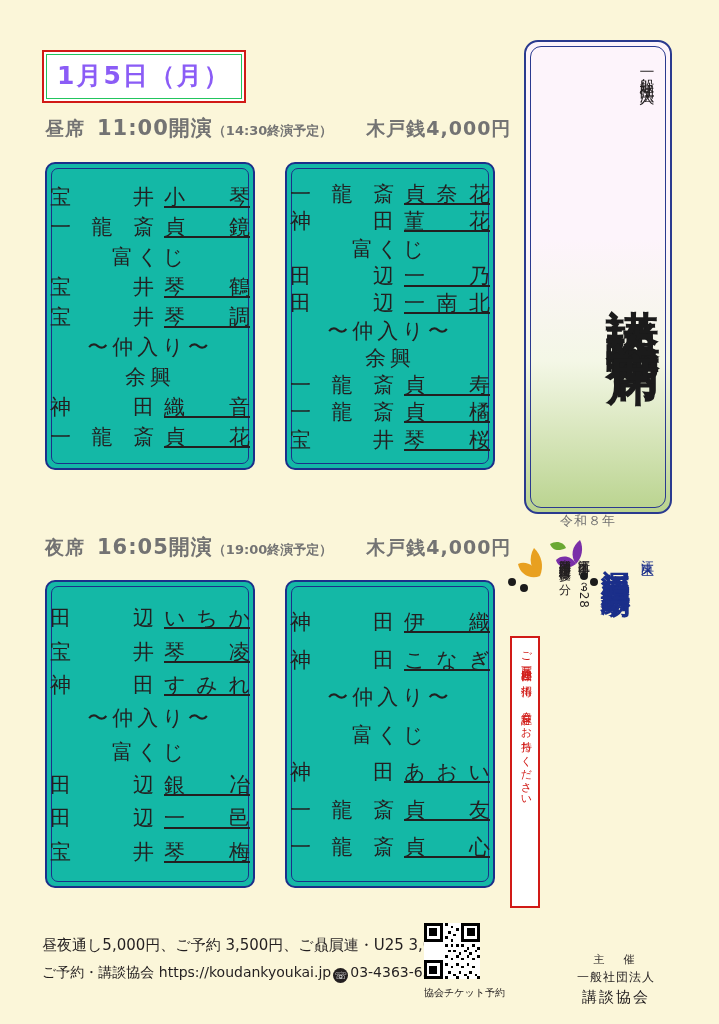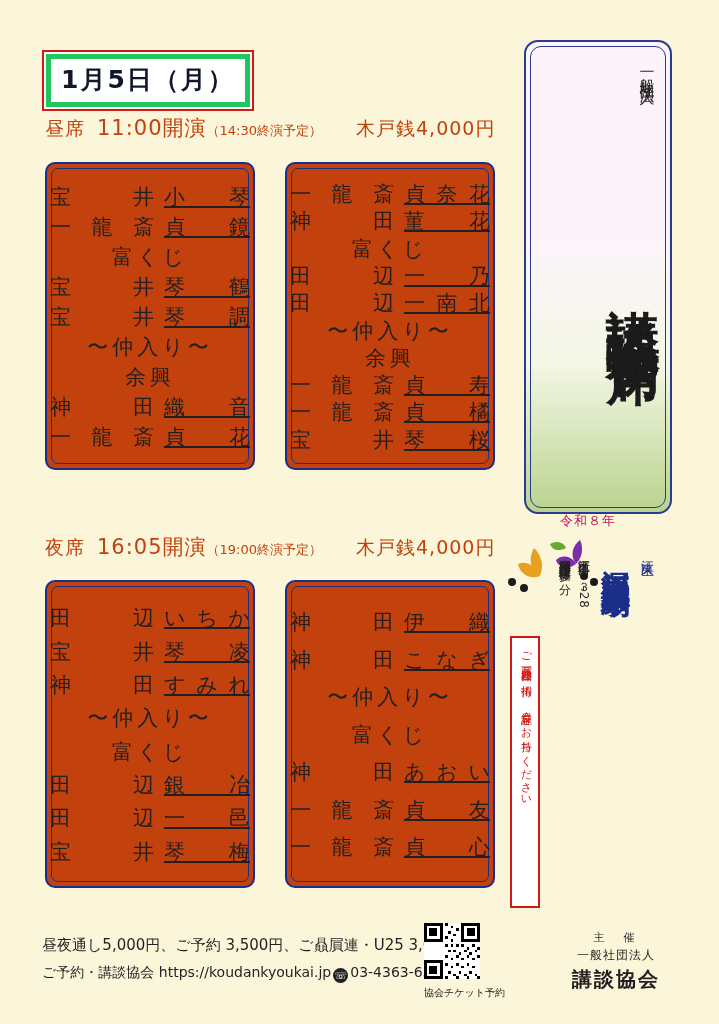--- a/index.html
+++ b/index.html
@@ -14,53 +14,54 @@
   .page{position:relative;width:719px;height:1024px;}
 
   
   .date-head{
     position:absolute;
     border:2px solid #d11a16;
     background:#fff;
     padding:2px;
   }
   .date-head .inner{
-    border:5px solid #22c55e;
+    border:1px solid #22c55e;
     padding:4px 10px 6px 10px;
     font-size:25px;
     font-weight:bold;
     letter-spacing:2px;
-    color:#0f172a;
+    color:#8b5cf6;
     white-space:nowrap;
     text-align:center;
     font-family:"DejaVu Sans","Liberation Sans",sans-serif;
   }
   #date-head-1{left:42px;top:50px;}
   #date-head-2{left:282px;top:50px;}
 
   
   .session-line{
     position:absolute;
     font-size:19px;
-    color:#c2410c;
+    color:#737373;
     white-space:nowrap;
+    font-weight:bold;
   }
   .session-line .label{font-size:19px;letter-spacing:1px;}
   .session-line .time{font-size:21px;letter-spacing:1px;margin-left:12px;}
   .session-line .small{font-size:13px;}
   .session-line .price{margin-left:34px;font-size:19px;letter-spacing:1px;}
   #session-day{left:45px;top:114px;}
   #session-night{left:45px;top:533px;}
 
   
   .program-box{
     position:absolute;
     border:2px solid #1b2f8a;
     border-radius:10px;
-    background:#c2410c;
+    background:#14b8a6;
     box-sizing:border-box;
   }
   .program-box .inner-border{
     position:absolute;
     left:4px;right:4px;top:4px;bottom:4px;
     border:1px solid #1b2f8a;
     border-radius:7px;
     pointer-events:none;
   }
   .program-list{
@@ -137,21 +138,21 @@
     font-size:54px;
     font-weight:bold;
     letter-spacing:8px;
     color:#1b1b1b;
     font-family:"DejaVu Serif","Liberation Serif",serif;
   }
 
   
   #era-year{
     position:absolute;left:560px;top:512px;
-    font-size:13px;letter-spacing:1px;color:#be185d;text-align:right;
+    font-size:13px;letter-spacing:1px;color:#737373;text-align:right;
   }
 
   
   .venue-wrap{
     position:absolute;left:556px;top:548px;height:360px;
     display:flex;flex-direction:row-reverse;align-items:flex-start;
   }
   .venue-ward{
     writing-mode:vertical-rl;
     font-size:13px;letter-spacing:2px;
@@ -202,25 +203,25 @@
   .footer-line{
     position:absolute;
     font-size:15px;color:#231f20;white-space:nowrap;
   }
   #footer-price{left:42px;top:936px;}
   #footer-contact{left:42px;top:964px;font-size:14px;}
   .qr-wrap{position:absolute;left:424px;top:923px;}
   .qr-img{width:56px;height:56px;background:#fff;}
   .qr-caption{font-size:10px;margin-top:3px;color:#231f20;}
   .host{
-    position:absolute;left:546px;top:930px;text-align:center;width:140px;
+    position:absolute;left:546px;top:952px;text-align:center;width:140px;
   }
   .host .h1{font-size:11px;letter-spacing:4px;}
   .host .h2{font-size:12px;letter-spacing:1px;margin-top:2px;}
-  .host .h3{font-size:20px;font-weight:bold;letter-spacing:2px;margin-top:2px;
+  .host .h3{font-size:15px;font-weight:normal;letter-spacing:2px;margin-top:2px;
     font-family:"DejaVu Serif","Liberation Serif",serif;}
   .phone-icon{
     display:inline-block;width:15px;height:15px;border-radius:50%;
     background:#231f20;color:#fff;font-size:10px;line-height:15px;
     text-align:center;vertical-align:-2px;margin:0 2px;
   }
 </style>
 </head>
 <body>
 

